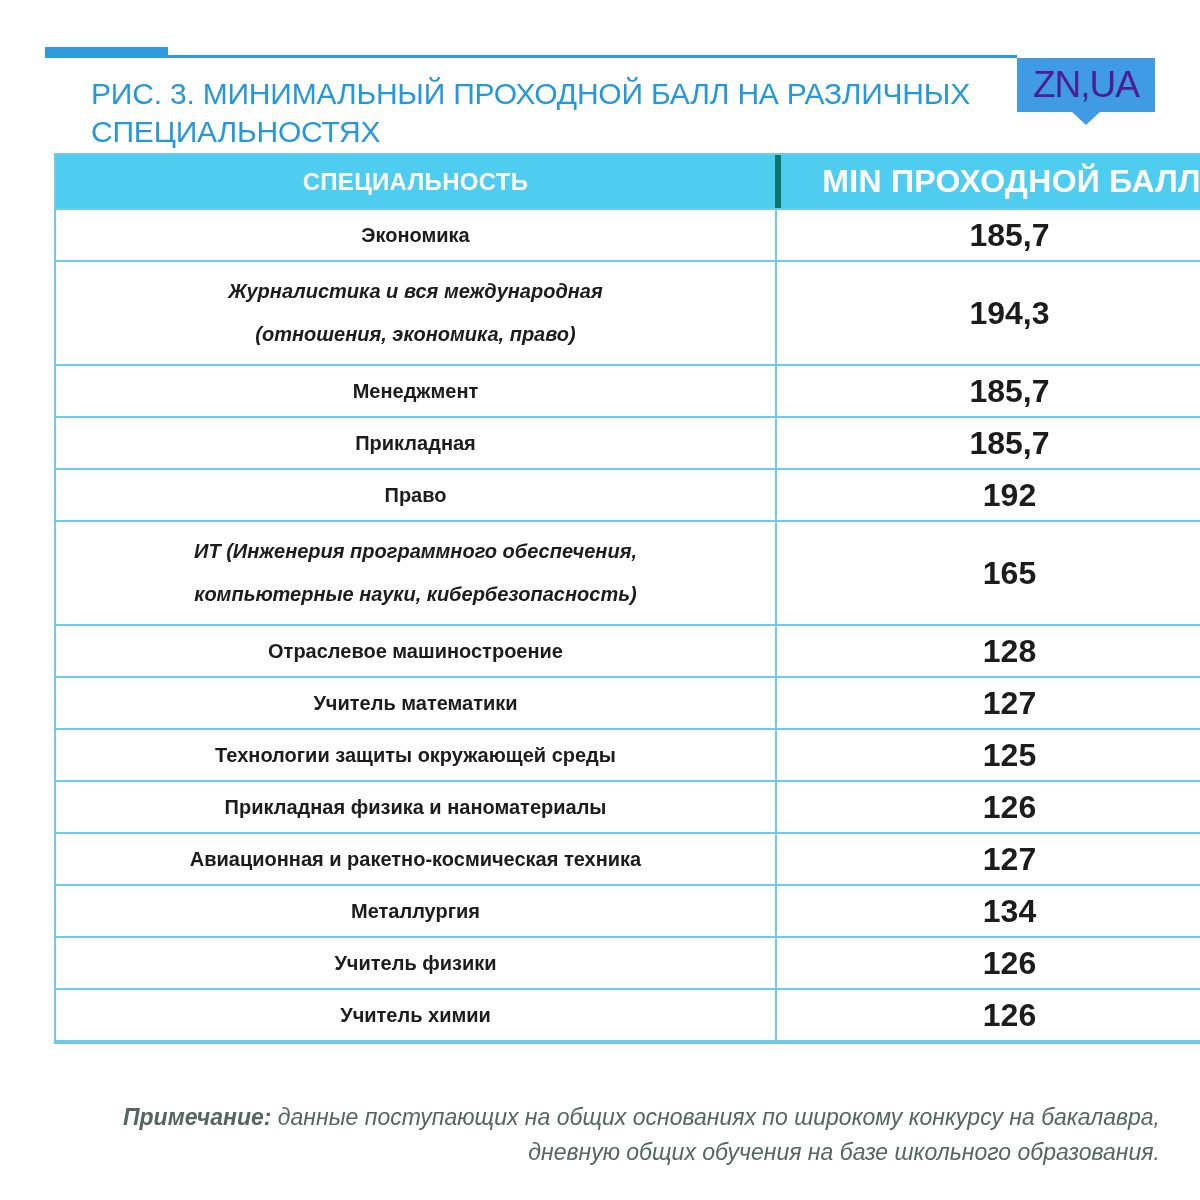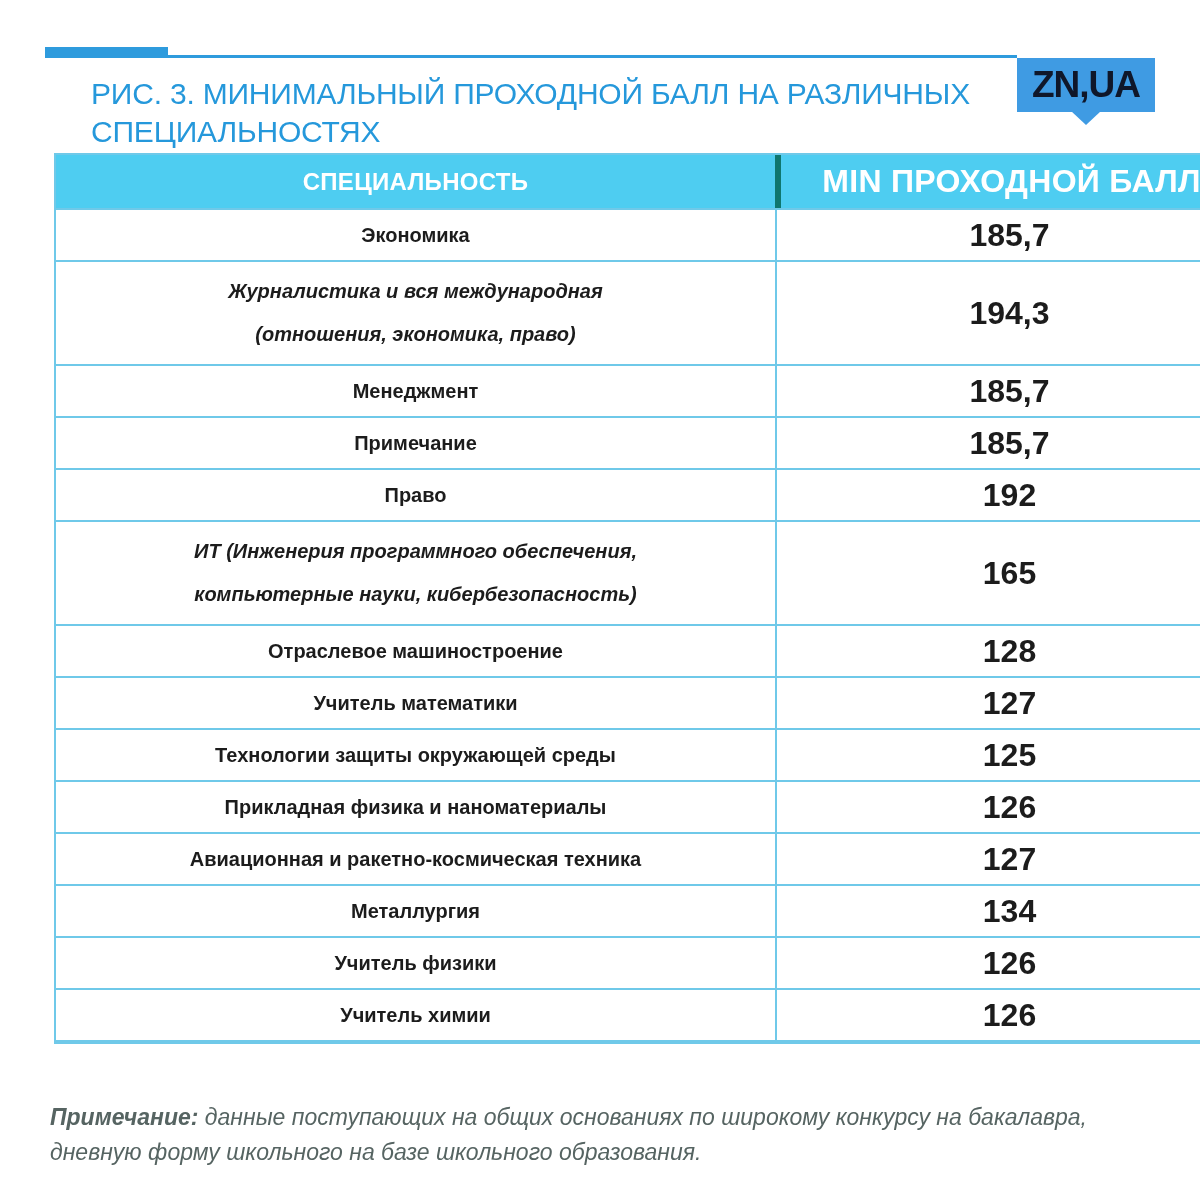--- a/index.html
+++ b/index.html
@@ -21,42 +21,42 @@
   .top-rule .thin{position:absolute;left:123px;right:138px;bottom:0;height:3px;background:var(--blue-accent);}
 
   
   .title{position:absolute;left:45px;top:75px;width:930px;color:var(--blue-title);
          font-weight:400;font-size:30px;line-height:38px;letter-spacing:-0.2px;margin-left:46px;}
   .title span{display:block;}
 
   
   .logo{position:absolute;top:58px;right:45px;width:138px;height:54px;background:var(--blue-logo);
         display:flex;align-items:center;justify-content:center;}
-  .logo .logo-text{color:#0f172a;font-weight:700;font-size:37px;letter-spacing:-1px;}
+  .logo .logo-text{color:#4c1d95;font-weight:400;font-size:37px;letter-spacing:-1px;}
   .logo .tail{position:absolute;left:50%;top:53px;transform:translateX(-50%);
         width:0;height:0;border-left:15px solid transparent;border-right:15px solid transparent;
         border-top:14px solid var(--blue-logo);}
 
   
   .table{position:absolute;left:40px;top:153px;width:1190px;border:2px solid var(--line);border-bottom-width:4px;margin-left:14px;}
   .trow{display:grid;grid-template-columns:719px 1fr;}
   .thead{background:var(--cyan-header);height:53px;}
   .thead .cell{color:#ffffff;font-weight:700;font-size:24px;letter-spacing:0.3px;}
   .thead .cell.score{border-left:6px solid #0f766e;}
   .cell{display:flex;flex-direction:column;align-items:center;justify-content:center;text-align:center;}
   .tbody .trow{border-top:2px solid var(--line);height:52px;}
   .tbody .trow.tall{height:104px;}
   .tbody .trow.tall .cell.name{justify-content:space-evenly;font-style:italic;}
   .cell.name{font-weight:700;font-size:20px;line-height:27px;padding:0 14px;}
   .cell.score{border-left:2px solid var(--line);font-weight:700;font-size:32px;}
   .name-line2:empty{display:none;}
 
   
   .note{position:absolute;left:50px;top:1100px;width:1110px;font-style:italic;
-        font-size:23px;line-height:35px;color:var(--note-color);}
+        font-size:23px;line-height:35px;color:var(--note-color);text-align:right;}
   .note .lbl{font-weight:700;}
 </style>
 </head>
 <body>
 
 <div class="top-rule">
   <div class="thick"></div>
   <div class="thin"></div>
 </div>
 
@@ -90,21 +90,21 @@
       <div class="cell score">194,3</div>
     </div>
     <div class="trow">
       <div class="cell name">
           <span>Менеджмент</span>
         </div>
       <div class="cell score">185,7</div>
     </div>
     <div class="trow">
       <div class="cell name">
-          <span>Примечание</span>
+          <span>Прикладная</span>
         </div>
       <div class="cell score">185,7</div>
     </div>
     <div class="trow">
       <div class="cell name">
           <span>Право</span>
         </div>
       <div class="cell score">192</div>
     </div>
     <div class="trow tall">
@@ -158,13 +158,13 @@
     </div>
     <div class="trow">
       <div class="cell name">
           <span>Учитель химии</span>
         </div>
       <div class="cell score">126</div>
     </div>
   </div>
 </div>
 
-<p class="note"><span class="lbl">Примечание:</span> <span>данные поступающих на общих основаниях по широкому конкурсу на бакалавра,</span><br><span>дневную форму школьного на базе школьного образования.</span></p>
+<p class="note"><span class="lbl">Примечание:</span> <span>данные поступающих на общих основаниях по широкому конкурсу на бакалавра,</span><br><span>дневную общих обучения на базе школьного образования.</span></p>
 
 </body></html>

